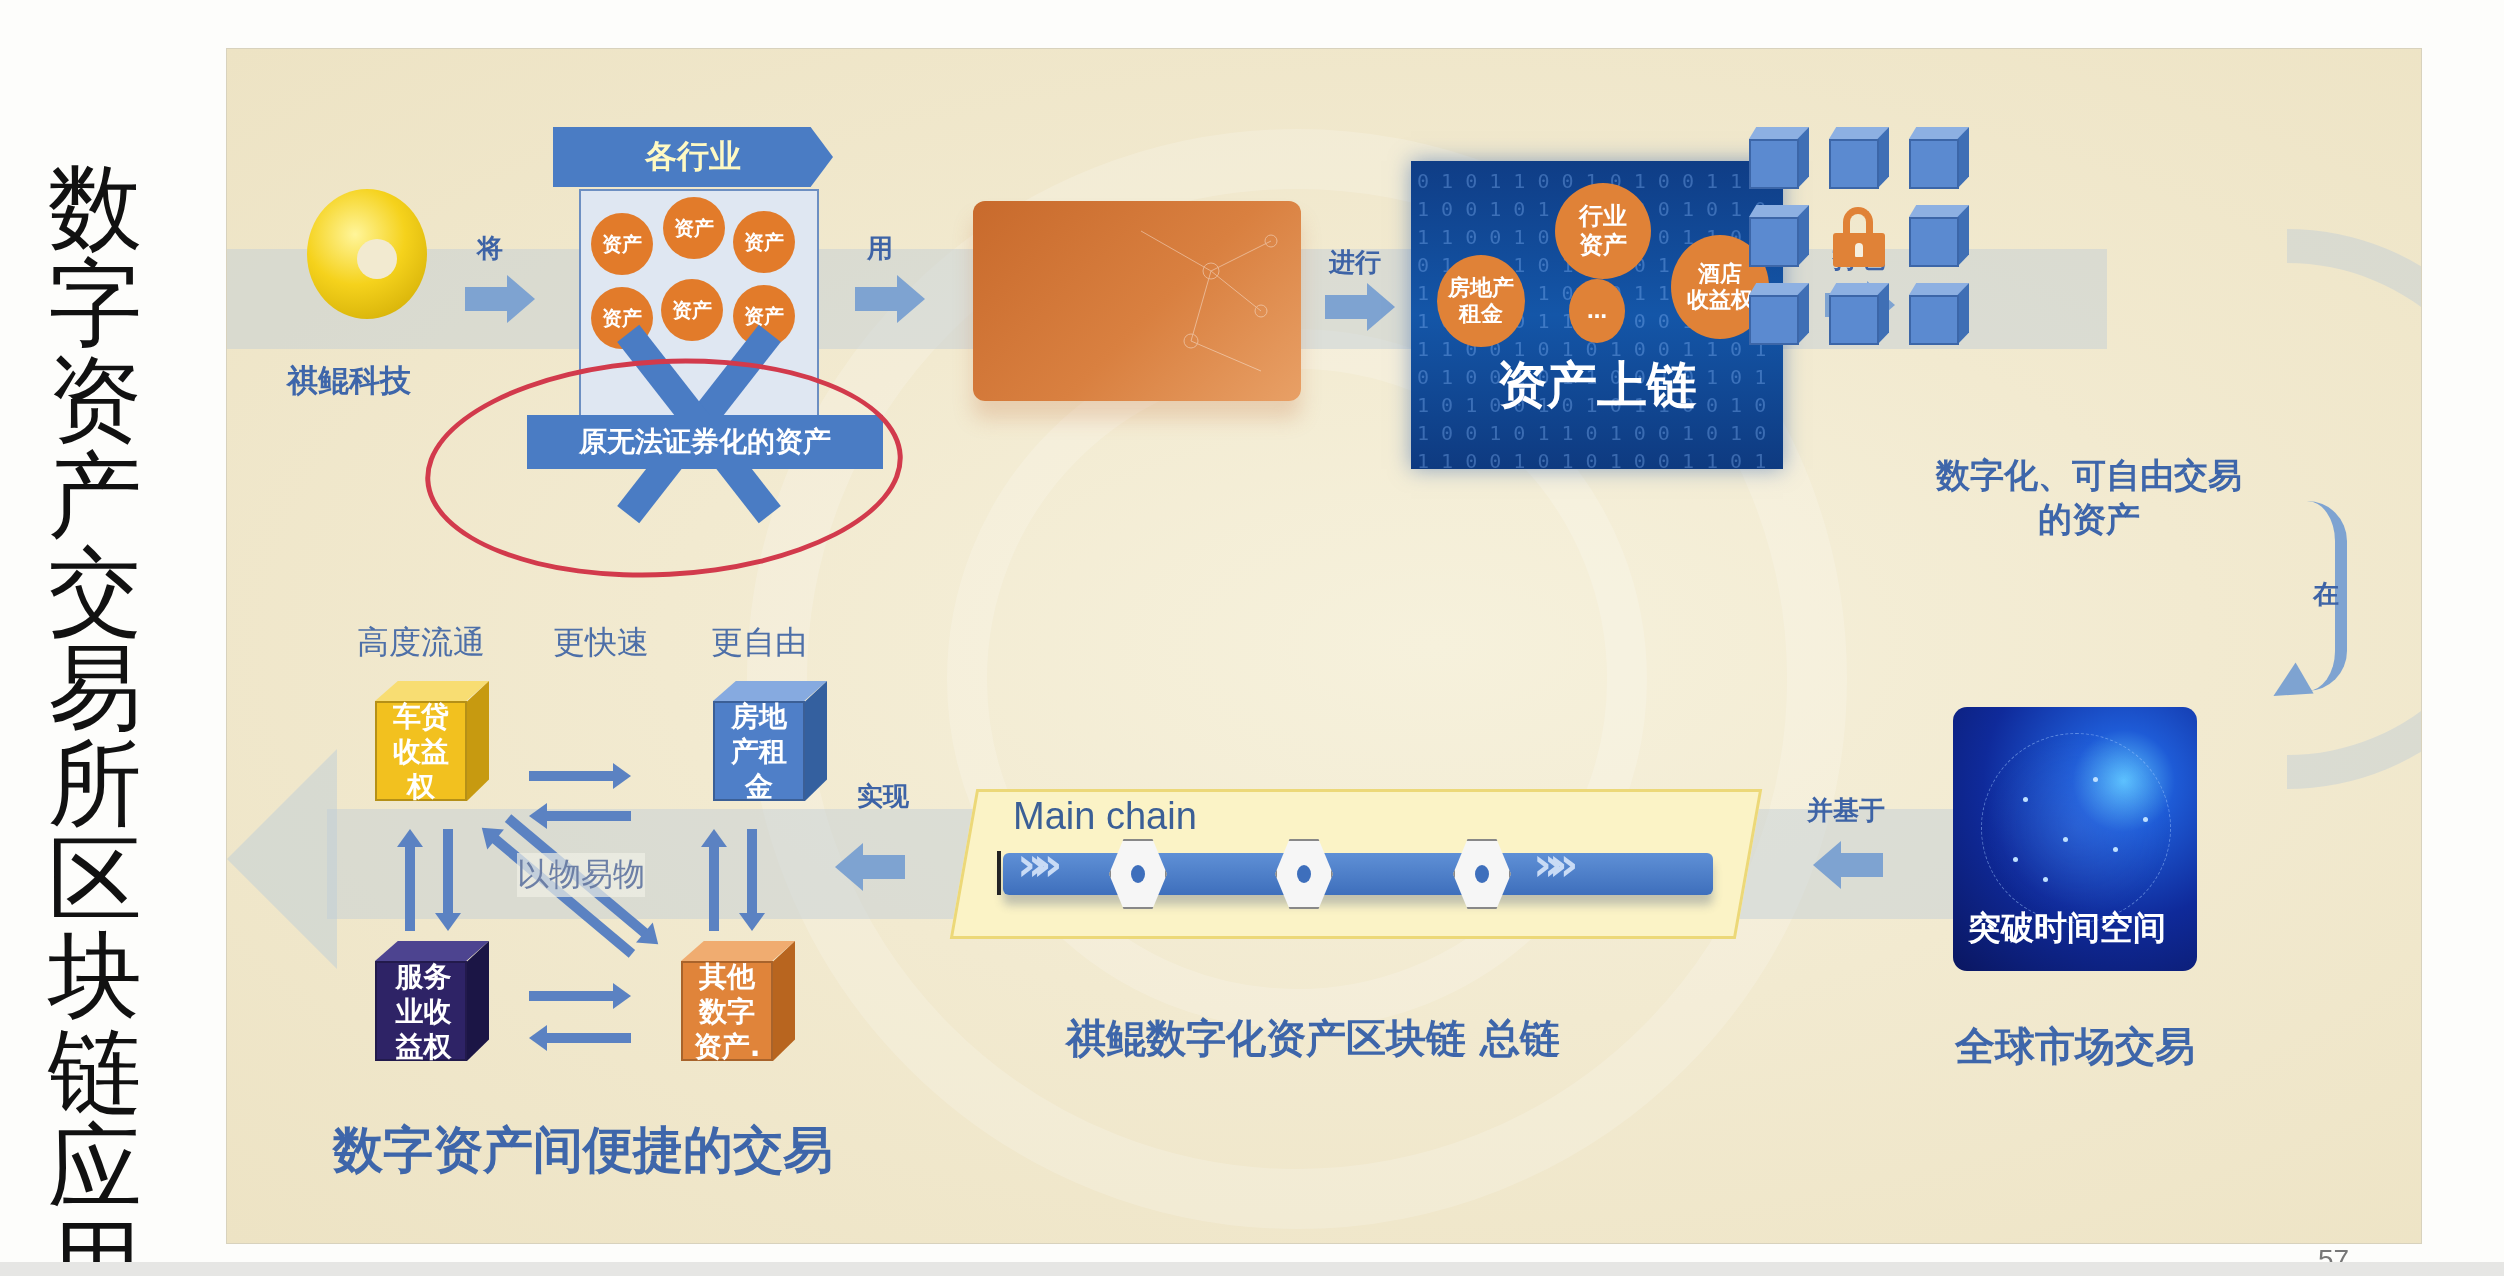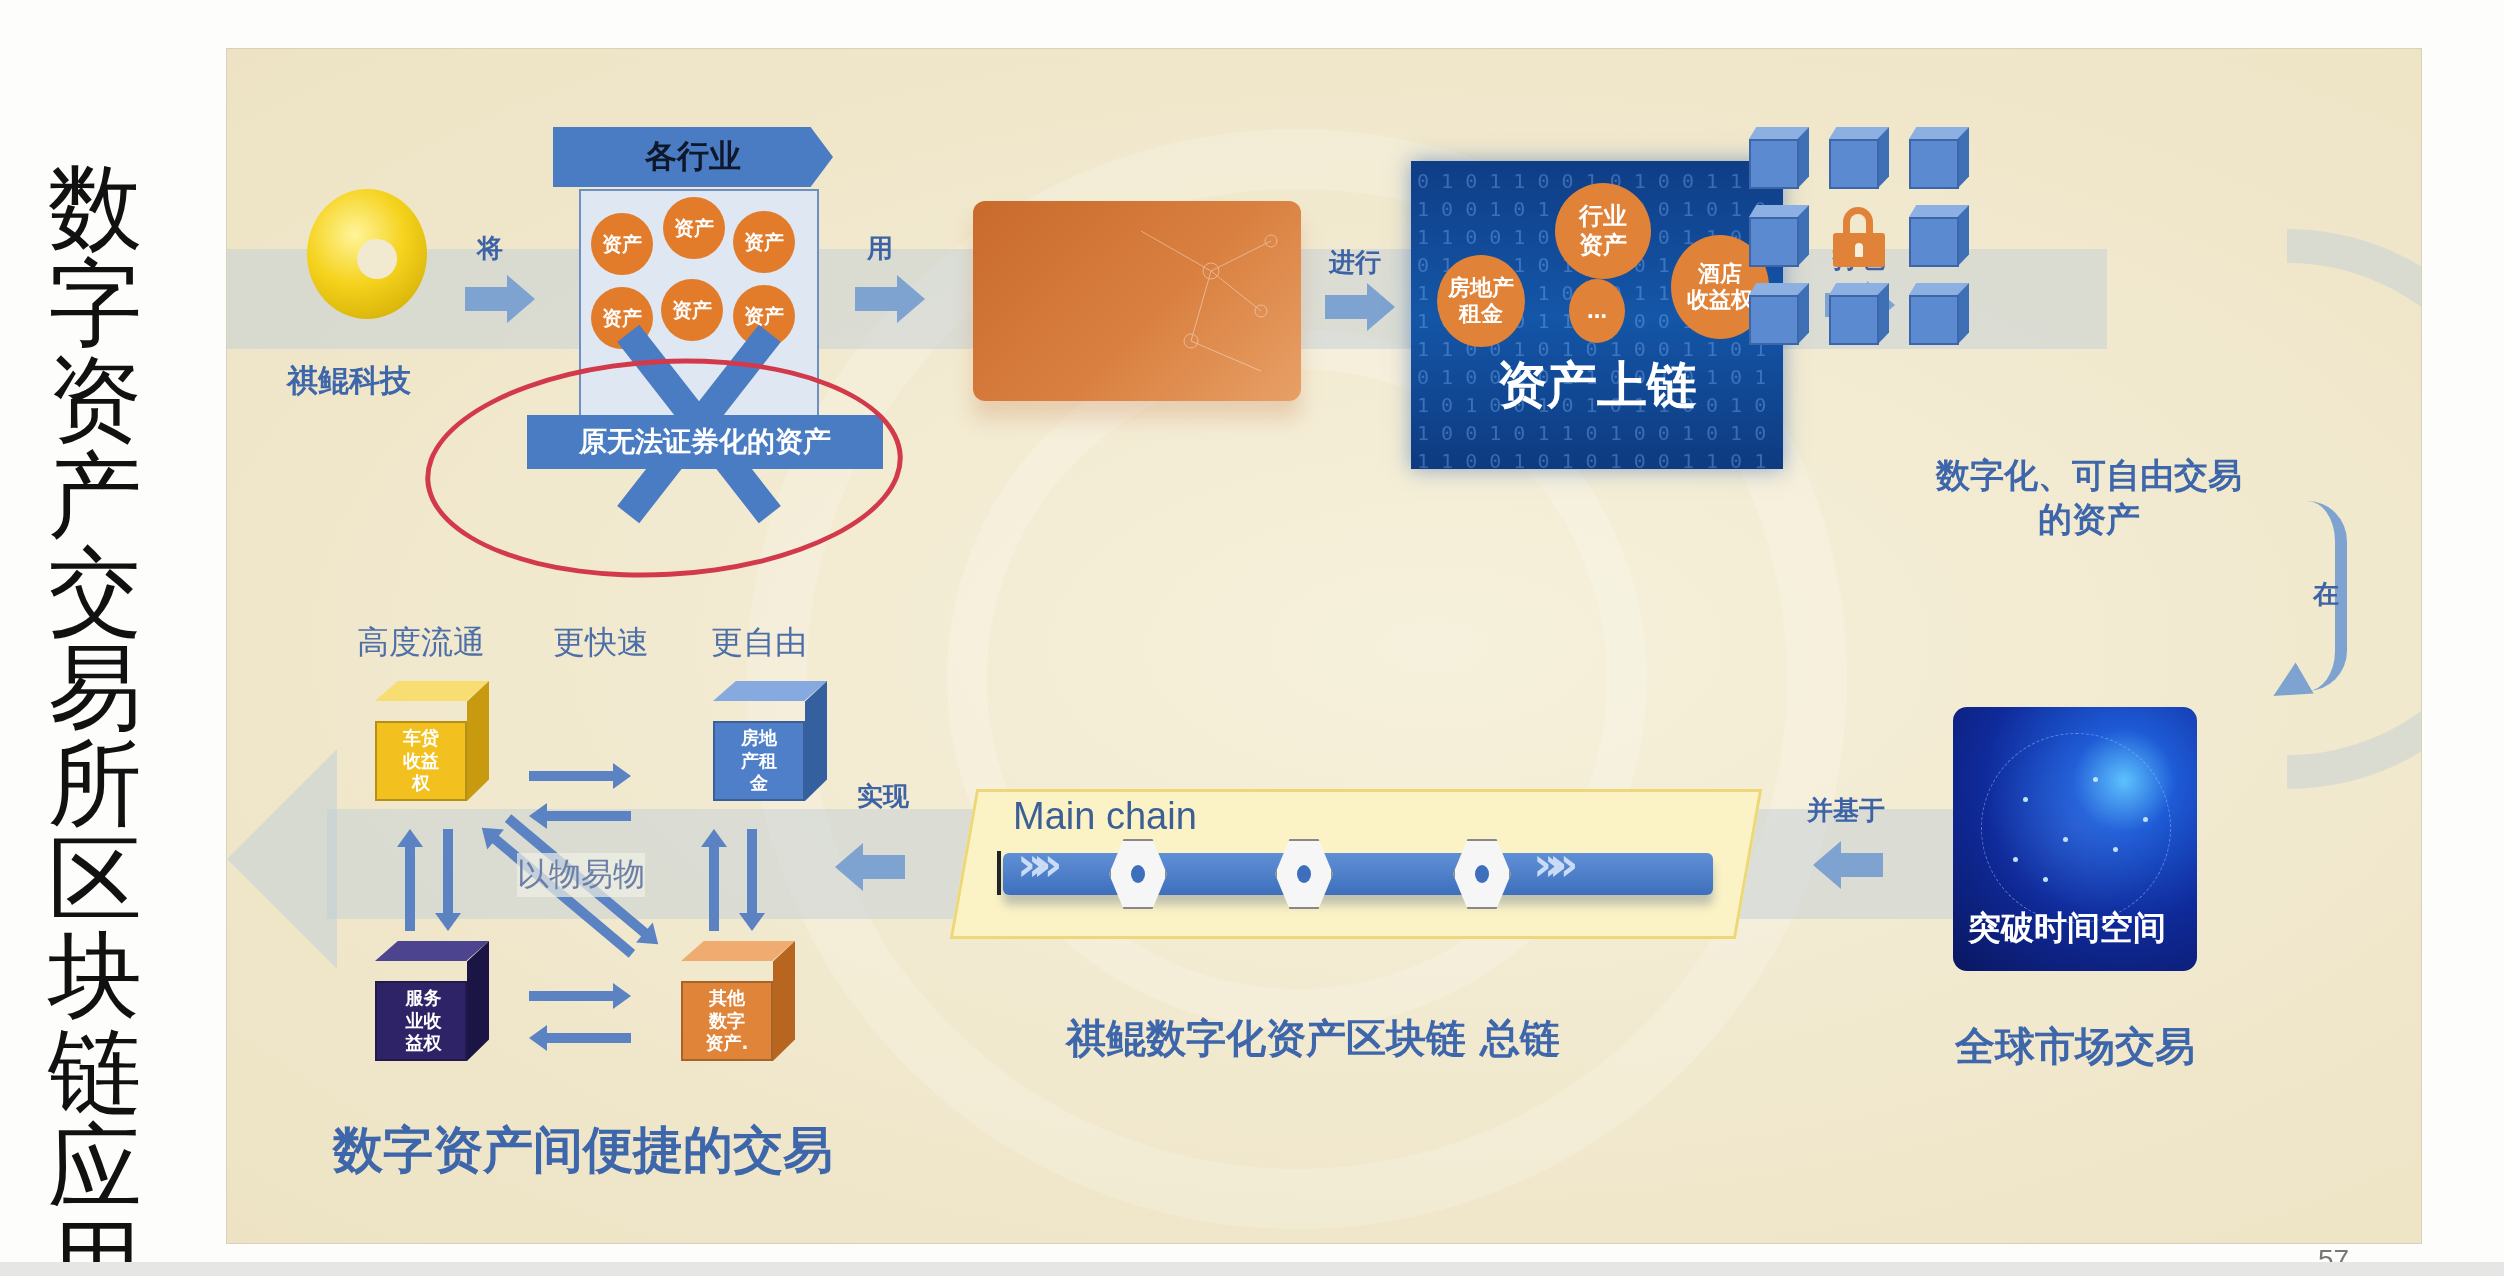--- a/index.html
+++ b/index.html
@@ -13,21 +13,21 @@
   .arrow-r { position: absolute; width: 70px; height: 48px; }
   .arrow-r::before { content: ""; position: absolute; left: 0; top: 12px; width: 42px; height: 24px; background: #7ea3d1; }
   .arrow-r::after { content: ""; position: absolute; left: 42px; top: 0; border-left: 28px solid #7ea3d1; border-top: 24px solid transparent; border-bottom: 24px solid transparent; }
   .arrow-l { position: absolute; width: 70px; height: 48px; }
   .arrow-l::before { content: ""; position: absolute; right: 0; top: 12px; width: 42px; height: 24px; background: #7ea3d1; }
   .arrow-l::after { content: ""; position: absolute; right: 42px; top: 0; border-right: 28px solid #7ea3d1; border-top: 24px solid transparent; border-bottom: 24px solid transparent; }
   .lbl { position: absolute; color: #3d63a6; font-weight: bold; font-size: 26px; white-space: nowrap; }
   .lbl-big { position: absolute; color: #3e66aa; font-weight: bold; font-size: 38px; white-space: nowrap; }
   .logo { position: absolute; left: 80px; top: 140px; width: 120px; height: 130px; border-radius: 50%; background: radial-gradient(circle at 40% 35%, #fff59a 0%, #f5d21c 45%, #c9a400 100%); }
   .logo::after { content: ""; position: absolute; left: 50px; top: 50px; width: 40px; height: 40px; border-radius: 50%; background: #f2ead0; }
-  .industry-head { position: absolute; left: 326px; top: 78px; width: 280px; height: 60px; background: #4a7cc4; color: #0f172a; font-weight: bold; font-size: 32px; display: flex; align-items: center; justify-content: center; clip-path: polygon(0 0, 92% 0, 100% 50%, 92% 100%, 0 100%); }
+  .industry-head { position: absolute; left: 326px; top: 78px; width: 280px; height: 60px; background: #4a7cc4; color: #fef9c3; font-weight: bold; font-size: 32px; display: flex; align-items: center; justify-content: center; clip-path: polygon(0 0, 92% 0, 100% 50%, 92% 100%, 0 100%); }
   .industry-box { position: absolute; left: 352px; top: 140px; width: 240px; height: 228px; background: #dfe7f2; border: 2px solid #6d8fc2; }
   .asset-c { position: absolute; width: 62px; height: 62px; border-radius: 50%; background: #e27b2a; color: #fff; font-size: 20px; font-weight: bold; display: flex; align-items: center; justify-content: center; }
   .cross { position: absolute; width: 28px; height: 230px; background: #4a7cc4; }
   .orig-bar { position: absolute; left: 300px; top: 366px; width: 356px; height: 54px; background: #4a7cc4; color: #fff; font-weight: bold; font-size: 28px; display: flex; align-items: center; justify-content: center; }
   .redcircle { position: absolute; left: 198px; top: 310px; width: 478px; height: 218px; border: 5px solid #d23a4c; border-radius: 50%; transform: rotate(-3deg); }
   .bc-card { position: absolute; left: 746px; top: 152px; width: 328px; height: 200px; border-radius: 12px; background: linear-gradient(135deg, #c86a2c 0%, #d98040 55%, #e8a066 100%); color: #fff; font-size: 46px; font-weight: bold; display: flex; align-items: center; justify-content: center; box-shadow: 0 18px 20px rgba(200,120,70,0.25); }
   .bc-card .net { position: absolute; right: 20px; top: 10px; width: 150px; height: 180px; opacity: 0.4; }
   .onchain { position: absolute; left: 1184px; top: 112px; width: 372px; height: 308px; background: linear-gradient(180deg, #0f3d86 0%, #1456a8 50%, #0e3a80 100%); box-shadow: 0 0 20px rgba(40,90,170,0.5); }
   .onchain .code { position: absolute; inset: 0; color: rgba(140,190,255,0.35); font-family: "DejaVu Sans Mono", monospace; font-size: 20px; line-height: 28px; overflow: hidden; word-break: break-all; padding: 6px; }
   .oc-c { position: absolute; border-radius: 50%; background: #e08237; color: #fff; font-weight: bold; display: flex; align-items: center; justify-content: center; text-align: center; line-height: 1.2; }
@@ -49,21 +49,21 @@
   .globe .dot { position: absolute; width: 5px; height: 5px; border-radius: 50%; background: #bfe0ff; }
   .globe .gtitle { position: absolute; left: 0; right: 16px; bottom: 20px; text-align: center; color: #fff; font-size: 33px; font-weight: bold; }
   .mainchain-box { position: absolute; left: 736px; top: 740px; width: 786px; height: 150px; background: #fbf3c6; border: 3px solid #ecd878; transform: skewX(-10deg); }
   .mc-title { position: absolute; left: 786px; top: 746px; color: #3b5f96; font-size: 38px; font-family: "Liberation Sans", sans-serif; }
   .mc-bar { position: absolute; left: 776px; top: 804px; width: 710px; height: 42px; background: linear-gradient(180deg, #5f90d6 0%, #3e6fbc 100%); border-radius: 6px; box-shadow: 0 10px 10px rgba(60,80,120,0.3); }
   .mc-cap { position: absolute; left: 770px; top: 802px; width: 4px; height: 44px; background: #222; }
   .hex { position: absolute; width: 58px; height: 70px; background: #f6f6f6; border: 2px solid #888; clip-path: polygon(25% 0, 75% 0, 100% 50%, 75% 100%, 25% 100%, 0 50%); display: flex; align-items: center; justify-content: center; }
   .hex span { width: 14px; height: 18px; border-radius: 50%; background: #3e6fbc; display: block; }
   .chev { position: absolute; color: #c9dbf5; font-size: 46px; font-weight: bold; letter-spacing: -14px; }
   .dcube { position: absolute; width: 114px; height: 120px; }
-  .dcube .f { position: absolute; left: 0; bottom: 0; width: 92px; height: 80px; border: 2px solid rgba(0,0,0,0.25); color: #fff; font-weight: bold; font-size: 18px; display: flex; align-items: center; justify-content: center; text-align: center; line-height: 1.25; padding: 4px; }
+  .dcube .f { position: absolute; left: 0; bottom: 0; width: 92px; height: 100px; border: 2px solid rgba(0,0,0,0.25); color: #fff; font-weight: bold; font-size: 28px; display: flex; align-items: center; justify-content: center; text-align: center; line-height: 1.25; padding: 4px; }
   .dcube .t { position: absolute; left: 0; top: 0; width: 114px; height: 20px; clip-path: polygon(20% 0, 100% 0, 80% 100%, 0 100%); }
   .dcube .s { position: absolute; right: 0; top: 0; width: 22px; height: 120px; clip-path: polygon(100% 0, 100% 82%, 0 100%, 0 17%); }
   .harrow { position: absolute; height: 10px; background: #5b82c2; }
   .harrow.r::after { content: ""; position: absolute; right: -16px; top: -8px; border-left: 18px solid #5b82c2; border-top: 13px solid transparent; border-bottom: 13px solid transparent; }
   .harrow.l::before { content: ""; position: absolute; left: -16px; top: -8px; border-right: 18px solid #5b82c2; border-top: 13px solid transparent; border-bottom: 13px solid transparent; }
   .varrow { position: absolute; width: 10px; background: #5b82c2; }
   .varrow.d::after { content: ""; position: absolute; left: -8px; bottom: -16px; border-top: 18px solid #5b82c2; border-left: 13px solid transparent; border-right: 13px solid transparent; }
   .varrow.u::before { content: ""; position: absolute; left: -8px; top: -16px; border-bottom: 18px solid #5b82c2; border-left: 13px solid transparent; border-right: 13px solid transparent; }
   .big-left-arrow { position: absolute; left: 0; top: 700px; width: 110px; height: 220px; background: rgba(190,205,215,0.5); clip-path: polygon(100% 0, 100% 100%, 0 50%); }
   .pagenum { position: absolute; left: 2318px; top: 1244px; font-family: "Liberation Sans", sans-serif; font-size: 28px; color: #777; }

